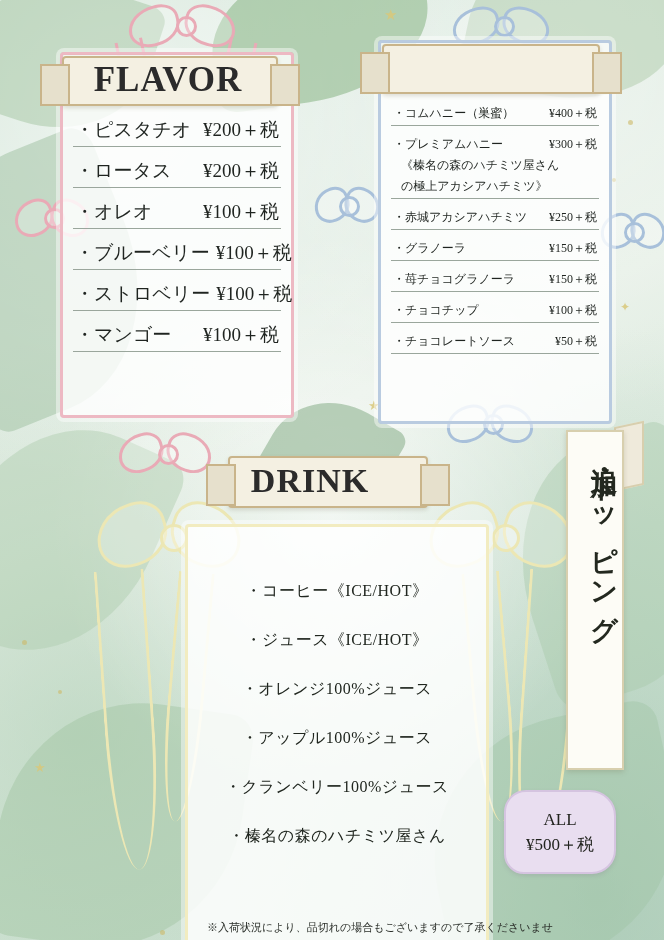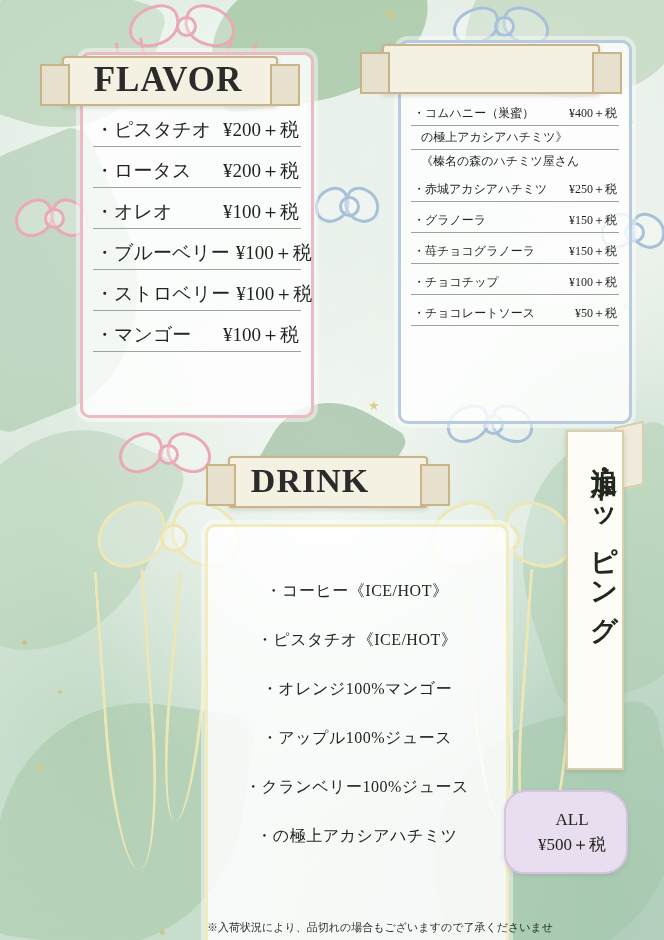--- a/index.html
+++ b/index.html
@@ -44,22 +44,21 @@
     border-radius: 50%;
     background: #cdb968;
     opacity: .6;
     pointer-events: none;
   }
 
   
   .panel {
     position: absolute;
     background: rgba(255,255,255,0.82);
-    border-radius: 10px;
-    margin-left: 20px;
+    border-radius: 4px;
   }
   .panel-flavor {
     left: 60px;
     top: 52px;
     width: 228px;
     height: 360px;
     border: 3px solid #edb9c3;
     box-shadow: 0 0 0 4px rgba(255,255,255,0.45);
   }
   .panel-topping {
@@ -208,21 +207,20 @@
     background: #e9def0;
     border: 2px solid #d5c4e0;
     display: flex;
     flex-direction: column;
     align-items: center;
     justify-content: center;
     font-size: 17px;
     color: #22241f;
     line-height: 1.5;
     box-shadow: 0 2px 4px rgba(120,100,130,0.18);
-    padding-left: 12px;
   }
 
   
   .note {
     position: absolute;
     left: 180px;
     top: 920px;
     width: 400px;
     font-size: 11px;
     color: #2b2f2a;
@@ -367,25 +365,29 @@
     <div class="banner-tail bn-flavor-r" style="right:-24px;"></div>
   </div>
   <div class="banner-title tt-flavor">FLAVOR</div>
 
   <div class="panel panel-topping">
     <div class="rows" style="top:62px;">
       <div class="row">
         <span class="nm">・コムハニー（巣蜜）</span>
         <span class="pr">¥400＋税</span>
       </div>
+      <div class="row nb">
+        <span class="nm">・プレミアムハニー</span>
+        <span class="pr">¥300＋税</span>
+      </div>
+      <div class="row sub nb">
+        <span class="nm">《榛名の森のハチミツ屋さん</span>
+      </div>
       <div class="row sub">
         <span class="nm">の極上アカシアハチミツ》</span>
-      </div>
-      <div class="row sub nb">
-        <span class="nm">《榛名の森のハチミツ屋さん</span>
       </div>
       <div class="row">
         <span class="nm">・赤城アカシアハチミツ</span>
         <span class="pr">¥250＋税</span>
       </div>
       <div class="row">
         <span class="nm">・グラノーラ</span>
         <span class="pr">¥150＋税</span>
       </div>
       <div class="row">
@@ -403,25 +405,25 @@
     </div>
   </div>
   <div class="banner bn-topping">
     <div class="banner-tail" style="left:-24px;"></div>
     <div class="banner-tail" style="right:-24px;"></div>
   </div>
 
   <div class="panel panel-drink">
     <div class="drink-rows">
       <div class="drink-row">・コーヒー《ICE/HOT》</div>
-      <div class="drink-row">・ピスタチオ《ICE/HOT》</div>
-      <div class="drink-row">・オレンジ100%マンゴー</div>
+      <div class="drink-row">・ジュース《ICE/HOT》</div>
+      <div class="drink-row">・オレンジ100%ジュース</div>
       <div class="drink-row">・アップル100%ジュース</div>
       <div class="drink-row">・クランベリー100%ジュース</div>
-      <div class="drink-row">・の極上アカシアハチミツ</div>
+      <div class="drink-row">・榛名の森のハチミツ屋さん</div>
     </div>
   </div>
   <div class="banner bn-drink">
     <div class="banner-tail" style="left:-24px;"></div>
     <div class="banner-tail" style="right:-24px;"></div>
   </div>
   <div class="banner-title tt-drink">DRINK</div>
 
   <div class="vtag-fold"></div>
   <div class="vtag">追加・トッピング</div>

